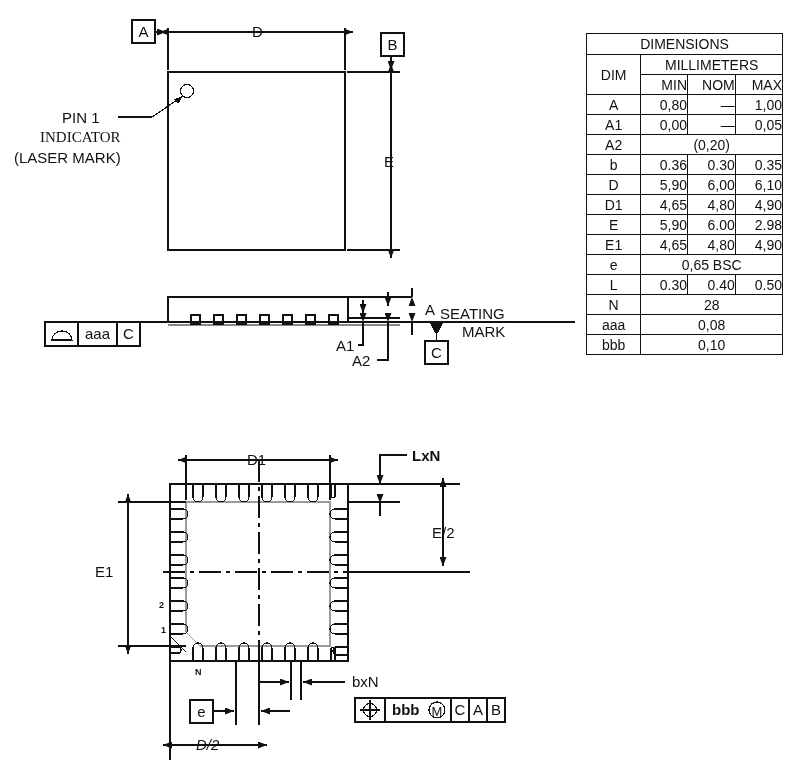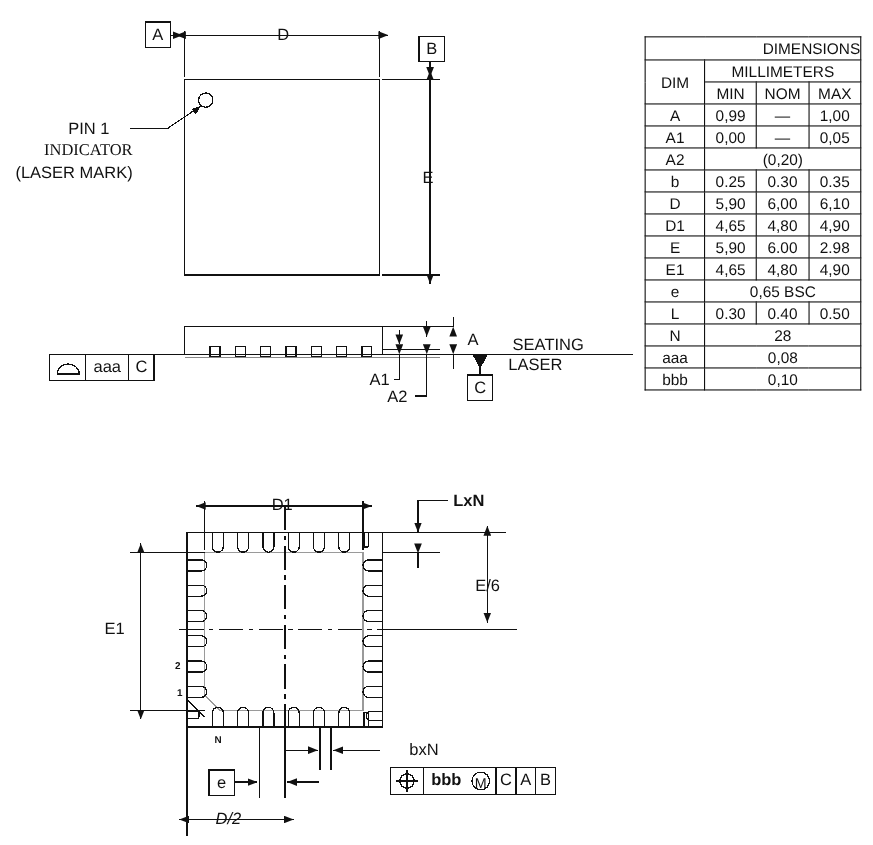--- a/index.html
+++ b/index.html
@@ -10,22 +10,22 @@
   .lbl{position:absolute;font-size:15px;line-height:15px;color:#111;white-space:nowrap;}
   .lbl.sm{font-size:13px;}
   .lbl.xs{font-size:9px;font-weight:bold;}
   .lbl.ctr{text-align:center;}
   
   #dimtable{position:absolute;left:586px;top:33px;width:197px;
             border-collapse:collapse;font-size:14px;}
   #dimtable td,#dimtable th{border:1px solid #111;text-align:center;
             padding:0;height:19px;font-weight:normal;color:#111;}
   #dimtable .dimcol{width:60px;text-align:center;}
-  #dimtable .vcol{width:50px;}
-  #dimtable .title{height:20px;font-size:14px;text-align:right;}
+  #dimtable .vcol{width:50px;text-align:right;}
+  #dimtable .title{height:20px;font-size:14px;}
 </style>
 </head>
 <body>
 
 <div id="stage">
 
   <svg viewBox="0 0 794 768">
     <defs>
       <marker id="arrR" markerWidth="9" markerHeight="7" refX="9" refY="3.5" orient="auto" markerUnits="userSpaceOnUse">
         <path d="M0,0 L9,3.5 L0,7 z" fill="#111"></path>
@@ -209,29 +209,29 @@
   <div class="lbl" style="left:384px;top:154px;">E</div>
   <div class="lbl" style="left:62px;top:110px;">PIN 1</div>
   <div class="lbl" style="left:40px;top:130px;font-family:Liberation Serif, serif;">INDICATOR</div>
   <div class="lbl" style="left:14px;top:150px;text-align:center;">(LASER MARK)</div>
 
   <div class="lbl ctr" style="left:78px;top:326px;width:39px;">aaa</div>
   <div class="lbl ctr" style="left:117px;top:326px;width:23px;">C</div>
   <div class="lbl" style="left:425px;top:302px;">A</div>
   <div class="lbl" style="left:336px;top:338px;">A1</div>
   <div class="lbl" style="left:352px;top:353px;">A2</div>
-  <div class="lbl" style="left:466px;top:306px;">SEATING</div>
-  <div class="lbl" style="left:462px;top:324px;">LASER</div>
+  <div class="lbl" style="left:440px;top:306px;">SEATING</div>
+  <div class="lbl" style="left:462px;top:324px;">MARK</div>
   <div class="lbl ctr" style="left:425px;top:345px;width:23px;">C</div>
 
   <div class="lbl" style="left:247px;top:452px;">D1</div>
   <div class="lbl" style="left:95px;top:564px;">E1</div>
   <div class="lbl" style="left:412px;top:448px;font-weight:bold;">LxN</div>
-  <div class="lbl" style="left:432px;top:525px;">E/6</div>
-  <div class="lbl" style="left:352px;top:674px;margin-left:20px;">bxN</div>
+  <div class="lbl" style="left:432px;top:525px;">E/2</div>
+  <div class="lbl" style="left:352px;top:674px;">bxN</div>
   <div class="lbl ctr" style="left:190px;top:704px;width:23px;">e</div>
   <div class="lbl" style="left:196px;top:737px;font-style:italic;">D/2</div>
   <div class="lbl xs" style="left:159px;top:598px;">2</div>
   <div class="lbl xs" style="left:161px;top:623px;">1</div>
   <div class="lbl xs" style="left:195px;top:665px;">N</div>
 
   <div class="lbl" style="left:392px;top:702px;font-weight:bold;">bbb</div>
   <div class="lbl sm ctr" style="left:429px;top:704px;width:16px;">M</div>
   <div class="lbl ctr" style="left:451px;top:702px;width:18px;">C</div>
   <div class="lbl ctr" style="left:469px;top:702px;width:18px;">A</div>
@@ -246,37 +246,37 @@
           <td rowspan="2" class="dimcol">DIM</td>
           <td colspan="3">MILLIMETERS</td>
         </tr>
         <tr>
           <td class="vcol">MIN</td>
           <td class="vcol">NOM</td>
           <td class="vcol">MAX</td>
         </tr>
         <tr>
           <td class="dimcol">A</td>
-          <td class="vcol">0,99</td>
+          <td class="vcol">0,80</td>
           <td class="vcol">—</td>
           <td class="vcol">1,00</td>
         </tr>
         <tr>
           <td class="dimcol">A1</td>
           <td class="vcol">0,00</td>
           <td class="vcol">—</td>
           <td class="vcol">0,05</td>
         </tr>
         <tr>
           <td class="dimcol">A2</td>
           <td colspan="3">(0,20)</td>
         </tr>
         <tr>
           <td class="dimcol">b</td>
-          <td class="vcol">0.25</td>
+          <td class="vcol">0.36</td>
           <td class="vcol">0.30</td>
           <td class="vcol">0.35</td>
         </tr>
         <tr>
           <td class="dimcol">D</td>
           <td class="vcol">5,90</td>
           <td class="vcol">6,00</td>
           <td class="vcol">6,10</td>
         </tr>
         <tr>

